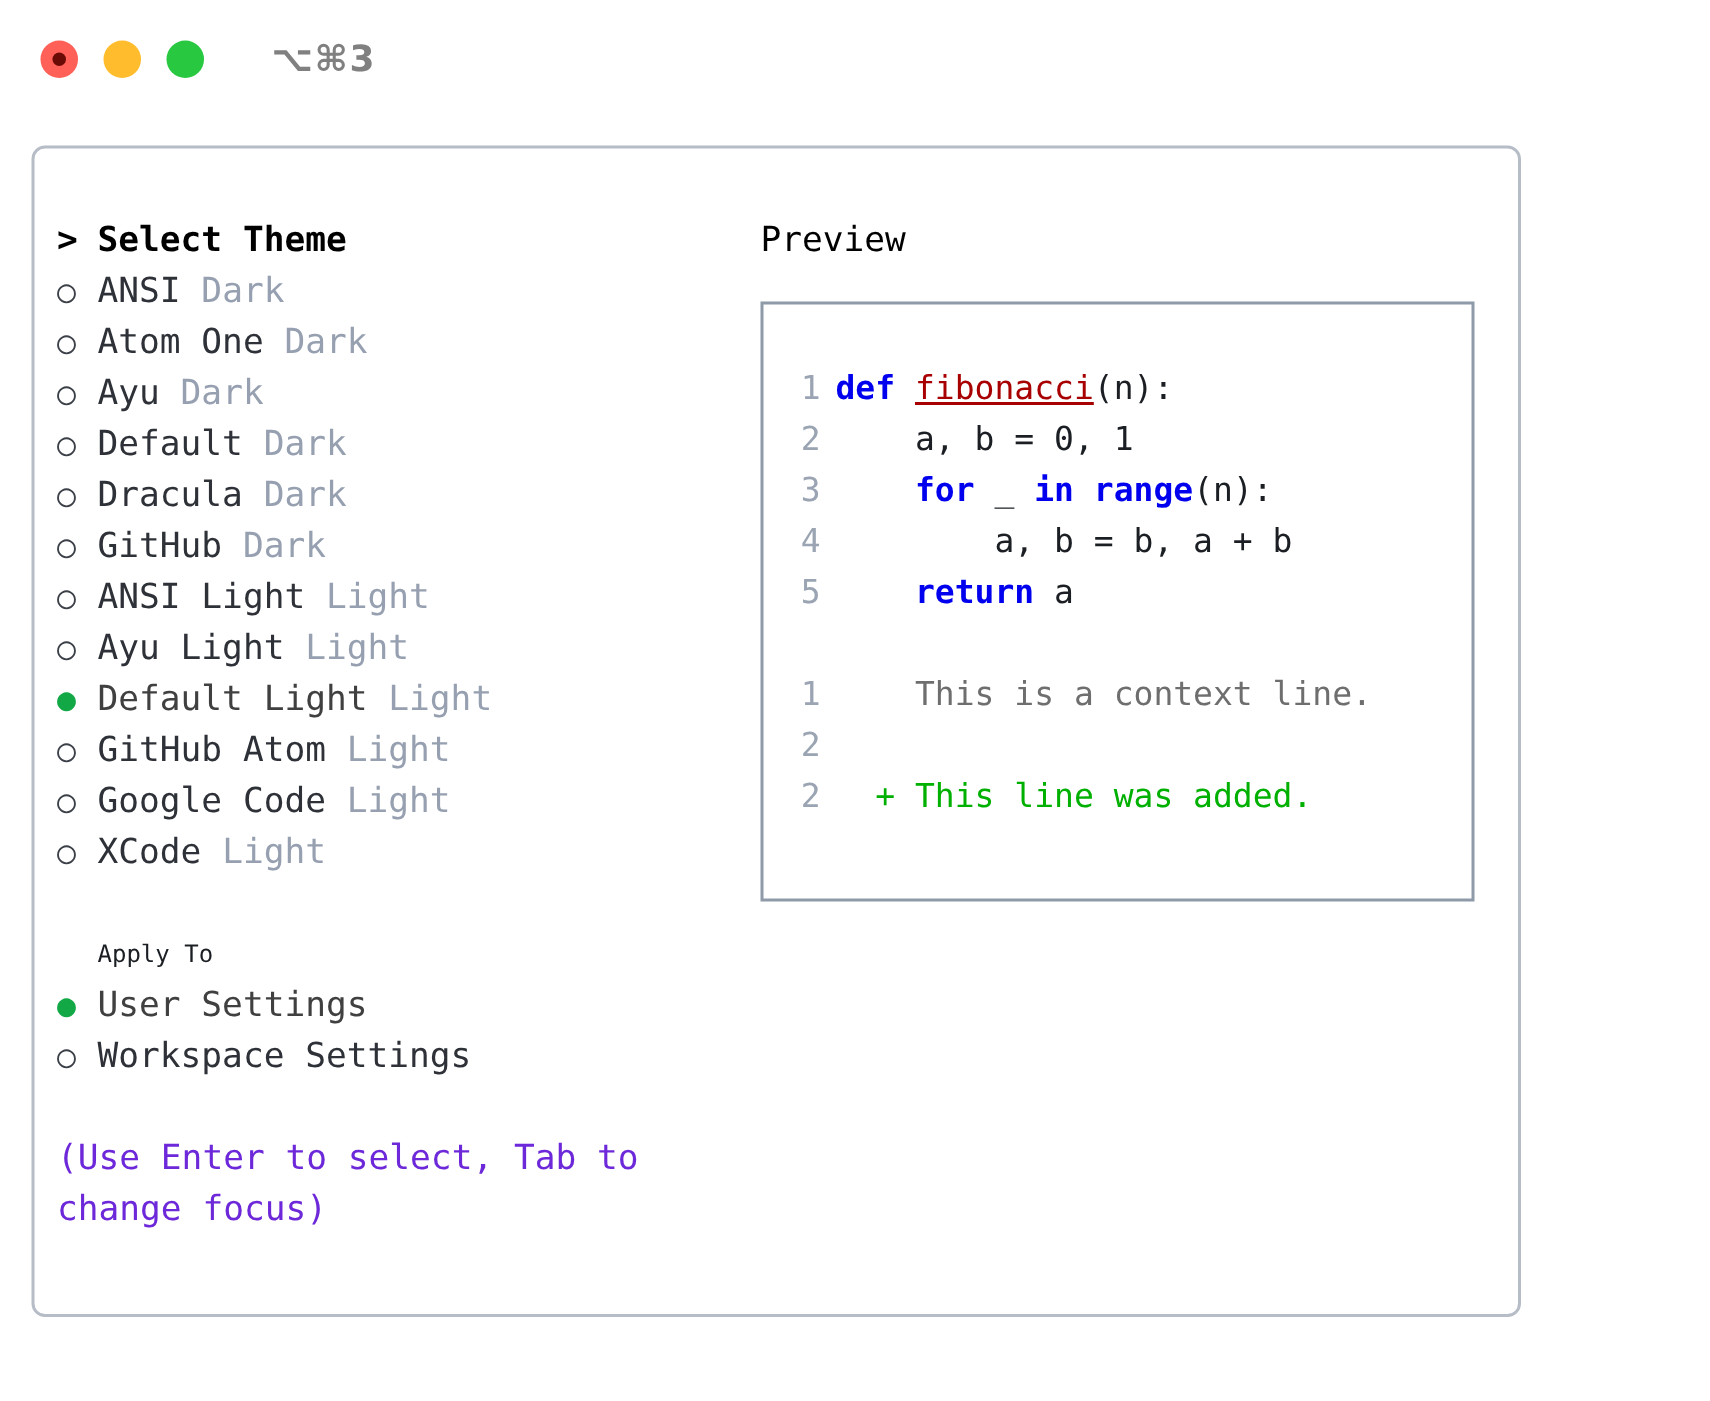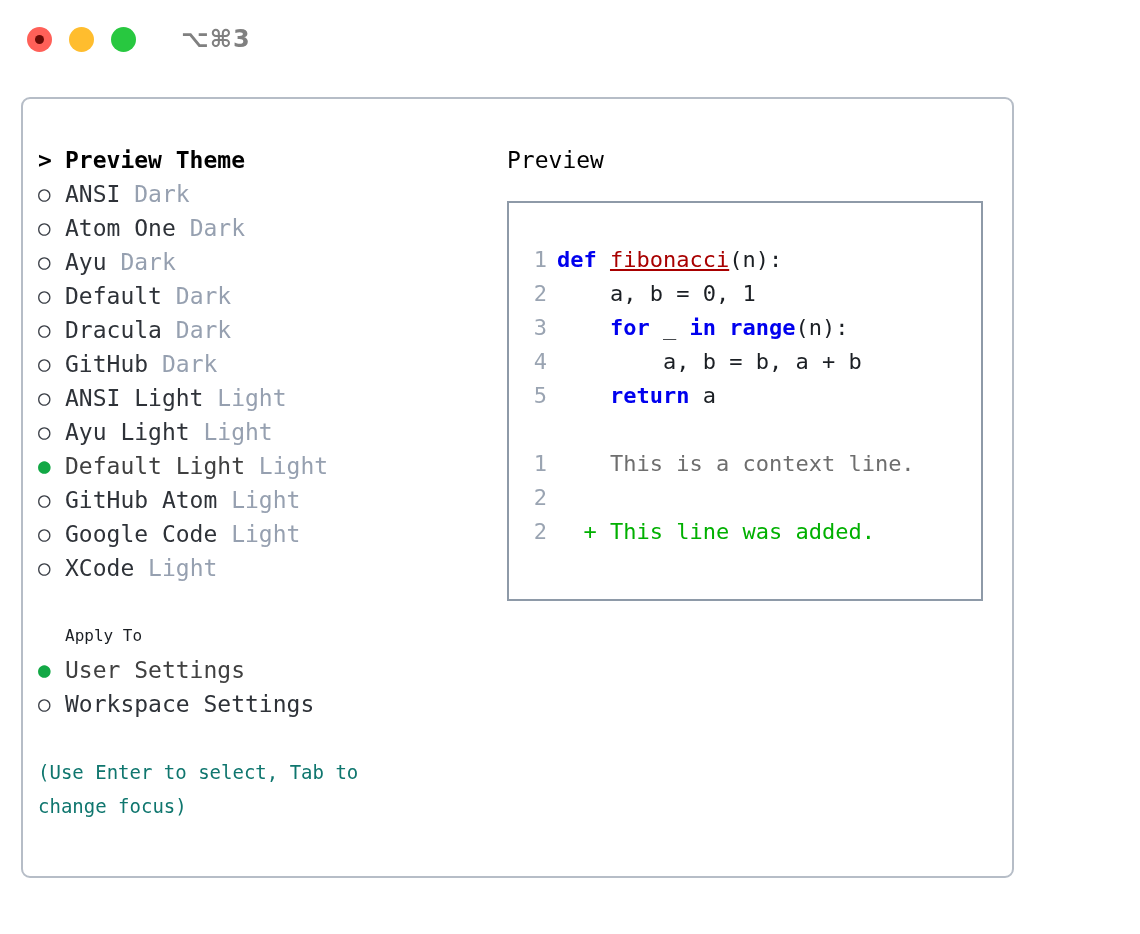--- a/index.html
+++ b/index.html
@@ -116,22 +116,22 @@
 
   .spacer-sm { height: 34px; }
 
   .section-title {
     color: #1b1f24;
     font-size: 16px;
   }
   .indent { width: 27px; display: inline-block; }
 
   .hint {
-    color: #0f766e;
-    font-size: 19px;
+    color: #6d28d9;
+    font-size: 23px;
     line-height: 34px;
     width: 400px;
     white-space: pre-wrap;
   }
 
   
   .right-col {
     position: absolute;
     left: 484px;
     top: 44px;
@@ -189,21 +189,21 @@
     </div>
     <span class="shortcut">⌥⌘3</span>
   </div>
 
   <div class="panel">
 
     <div class="left-col">
 
       <div class="row header-row">
         <span class="prompt-mark">&gt;</span>
-        <span>Preview Theme</span>
+        <span>Select Theme</span>
       </div>
 
       <div id="theme-list">
           <div class="row"><span class="bullet">○</span><span class="label">ANSI</span><span class="tag"> Dark</span></div>
           <div class="row"><span class="bullet">○</span><span class="label">Atom One</span><span class="tag"> Dark</span></div>
           <div class="row"><span class="bullet">○</span><span class="label">Ayu</span><span class="tag"> Dark</span></div>
           <div class="row"><span class="bullet">○</span><span class="label">Default</span><span class="tag"> Dark</span></div>
           <div class="row"><span class="bullet">○</span><span class="label">Dracula</span><span class="tag"> Dark</span></div>
           <div class="row"><span class="bullet">○</span><span class="label">GitHub</span><span class="tag"> Dark</span></div>
           <div class="row"><span class="bullet">○</span><span class="label">ANSI Light</span><span class="tag"> Light</span></div>

